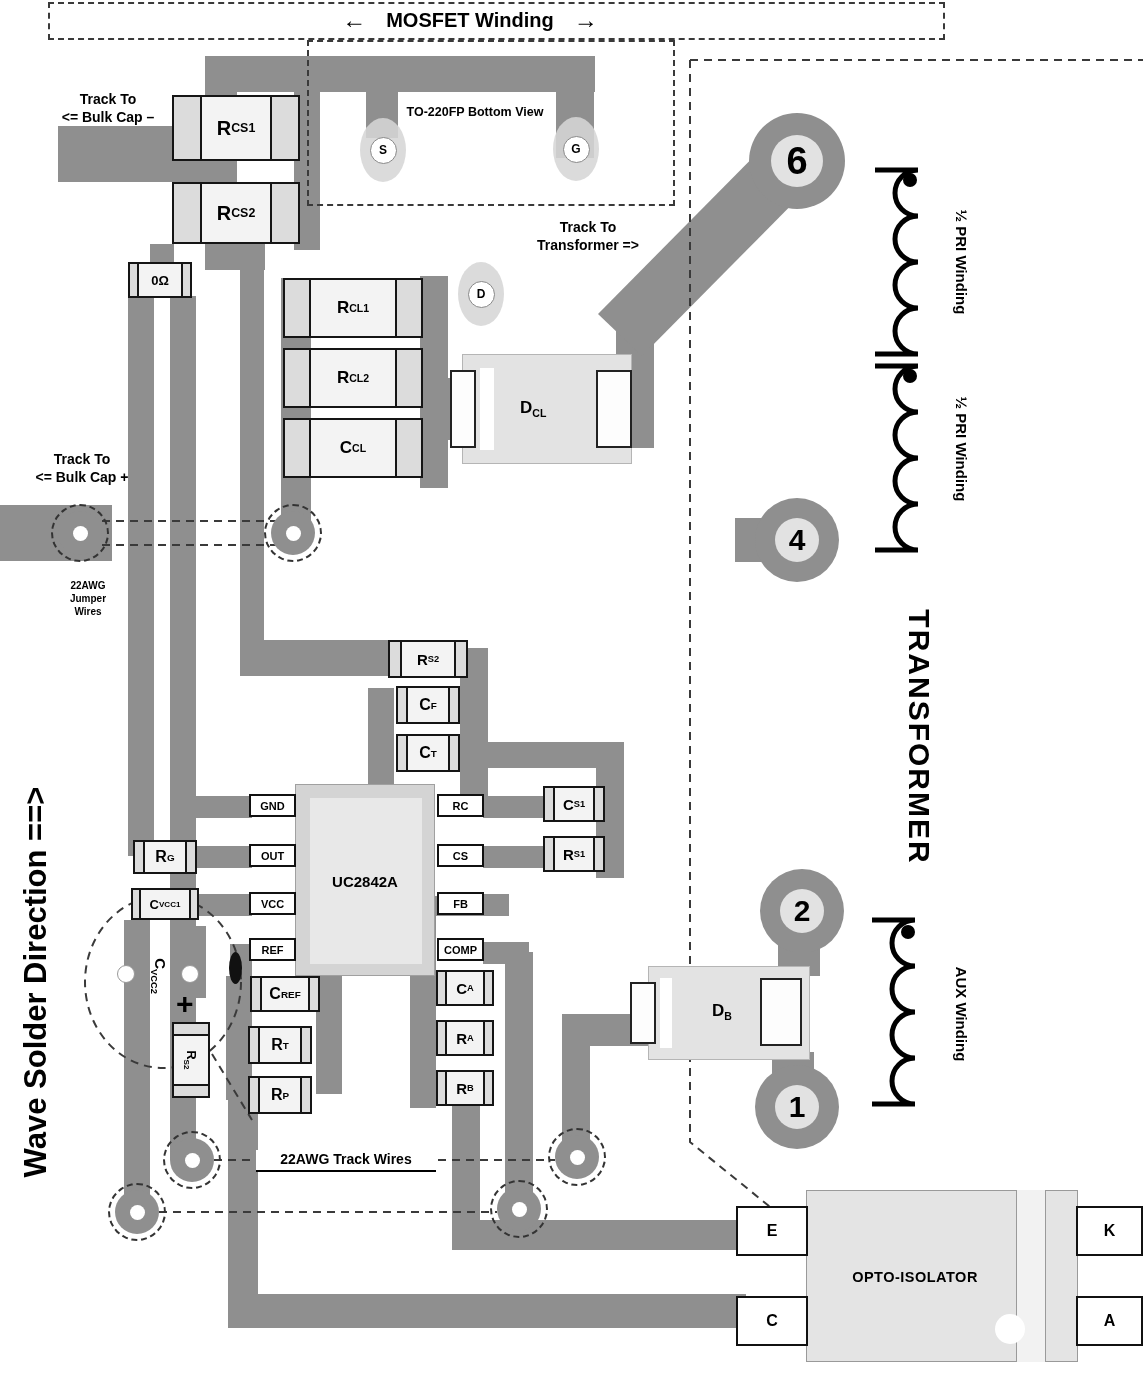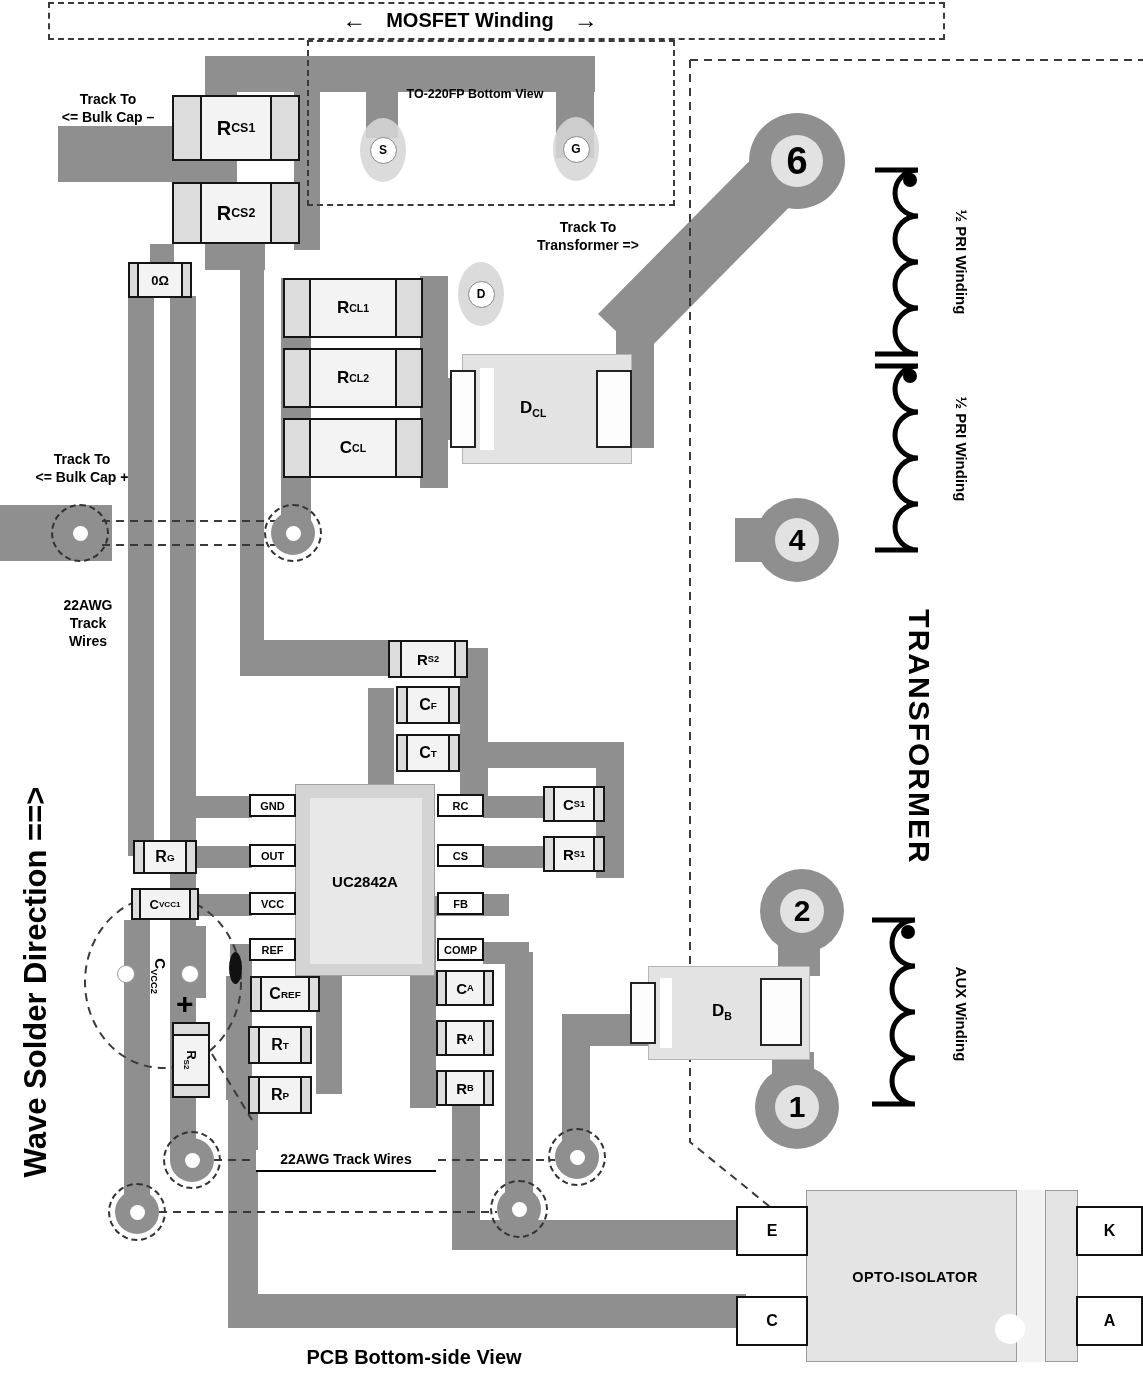--- a/index.html
+++ b/index.html
@@ -353,42 +353,41 @@
   <div class="opin" style="left:1076px;top:1296px;width:67px;height:50px">A</div>
 
   <div class="dash" style="left:48px;top:2px;width:897px;height:38px"></div>
   <div class="dash" style="left:307px;top:40px;width:368px;height:166px"></div>
 
   <div class="lbl" style="left:280px;top:4px;width:380px;display:flex;align-items:center;justify-content:center;gap:20px">
     <span style="font-size:24px">←</span>
     <span style="font-size:20px">MOSFET Winding</span>
     <span style="font-size:24px">→</span>
   </div>
-  <div class="lbl ctr" style="left:380px;top:86px;width:190px;font-size:12.5px">TO-220FP Bottom View</div>
+  <div class="lbl ctr" style="left:380px;top:104px;width:190px;font-size:12.5px">TO-220FP Bottom View</div>
 
   <div class="lbl ctr" style="left:38px;top:90px;width:140px;font-size:14px">
     <div>Track To</div>
     <div>&lt;=  Bulk Cap –</div>
   </div>
   <div class="lbl ctr" style="left:498px;top:218px;width:180px;font-size:14px">
     <div>Track To</div>
     <div>Transformer  =&gt;</div>
   </div>
   <div class="lbl ctr" style="left:14px;top:450px;width:136px;font-size:14px">
     <div>Track To</div>
     <div>&lt;=  Bulk Cap +</div>
   </div>
-  <div class="lbl ctr" style="left:40px;top:596px;width:96px;font-size:14px">
+  <div class="lbl ctr" style="left:40px;top:579px;width:96px;font-size:10px">
     <div>22AWG</div>
-    <div>Track</div>
+    <div>Jumper</div>
     <div>Wires</div>
   </div>
   <div class="lbl ctr" style="left:256px;top:1150px;width:180px;font-size:14px;background:#fff;border-bottom:2px solid #000;padding-bottom:2px">22AWG Track Wires</div>
 
   <div class="lbl rotm90" style="left:36px;top:982px;font-size:31px">Wave Solder Direction ==&gt;</div>
   <div class="lbl rot90" style="left:919px;top:737px;font-size:30px;letter-spacing:2px">TRANSFORMER</div>
   <div class="lbl rot90" style="left:961px;top:262px;font-size:15px">½ PRI Winding</div>
   <div class="lbl rot90" style="left:961px;top:449px;font-size:15px">½ PRI Winding</div>
   <div class="lbl rot90" style="left:961px;top:1014px;font-size:15px">AUX Winding</div>
 
-  <div class="lbl ctr" style="left:278px;top:1344px;width:272px;font-size:20px">PCB Bottom-side View</div>
 
 </div>
 
 </body></html>

